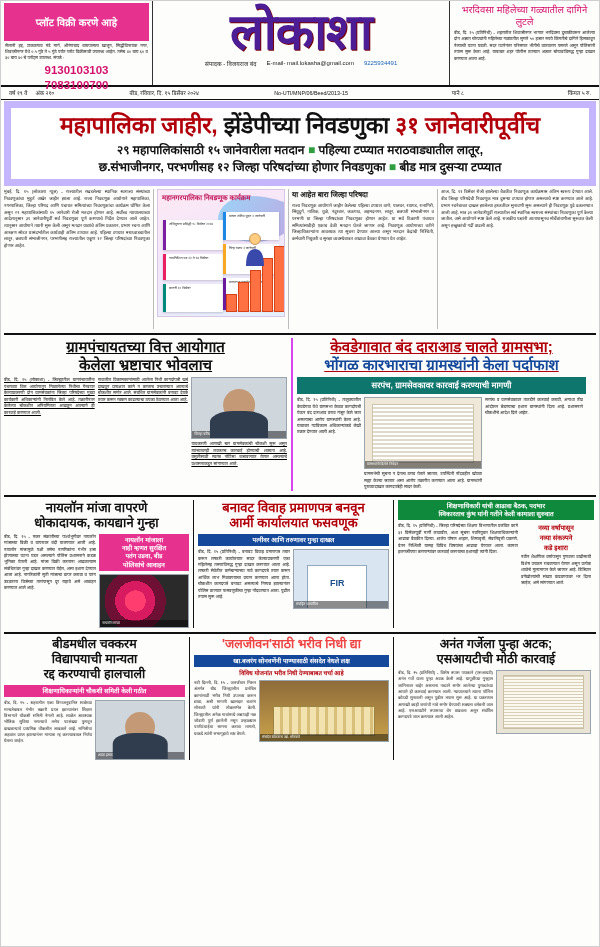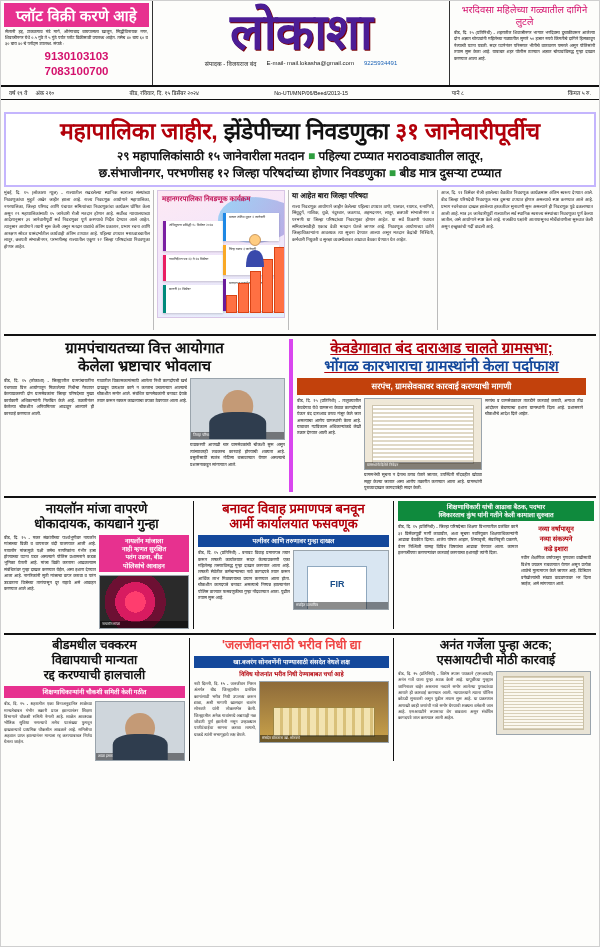--- a/index.html
+++ b/index.html
@@ -24,23 +24,23 @@
   }
   .mh-left {
     width: 152px;
     border-right: 1px solid #333;
     padding: 2px 3px;
     text-align: center;
   }
   .mh-left-title {
     background: #e7318f;
     color: #fff;
-    font-size: 15px;
+    font-size: 10px;
     font-weight: bold;
-    padding: 2px 0;
+    padding: 12px 0;
     letter-spacing: .2px;
   }
   .mh-left-sub {
     font-size: 4.3px;
     line-height: 1.45;
     color: #222;
     text-align: justify;
     padding: 2px 1px 0 1px;
   }
   .mh-left-phone {
@@ -102,22 +102,22 @@
     border-bottom: 1px solid #111;
     padding: 2px 4px;
     color: #111;
   }
   .infobar .seg { padding: 0 4px; }
   .infobar .grow { flex: 1; text-align: center; }
   .infobar .reg { font-size: 5.4px; }
 
   
   .banner {
-    border: 2px solid #c4b5fd;
-    margin: 12px 3px 0 3px;
+    border: 7px solid #c4b5fd;
+    margin: 1px 3px 0 3px;
     padding: 4px 2px 3px 2px;
     text-align: center;
     background: #fff;
   }
   .banner h1 {
     margin: 0;
     font-size: 23px;
     font-weight: bold;
     color: #b2000a;
     letter-spacing: -.2px;
@@ -200,40 +200,40 @@
     font-weight: bold; font-size: 7.3px; color: #111; margin-bottom: 2px;
   }
 
   
   .hr-thick { border-top: 2px solid #111; margin: 4px 3px 0 3px; }
 
   
   .row2 {
     display: flex; gap: 4px; margin: 3px 3px 0 3px;
   }
-  .story-left  { width: 289px; border-right: 4px solid #d946ef; padding-right: 4px; }
+  .story-left  { width: 289px; border-right: 2px solid #d946ef; padding-right: 4px; text-decoration: underline; }
   .story-right { width: 289px; }
 
   .hl2 {
     text-align: center;
     font-size: 15px;
     font-weight: bold;
     color: #111;
     line-height: 1.2;
     margin: 0 0 3px 0;
   }
   .hl2.red { color: #b2000a; text-decoration: underline; }
   .hl2 .blue { color: #14489b; }
   .subbar {
     background: #e7318f; color: #fff;
     text-align: center; font-weight: bold;
     font-size: 8.3px; padding: 3px 2px; line-height: 1.3;
     margin-bottom: 3px;
   }
-  .subbar.grn { background: #c2410c; }
+  .subbar.grn { background: #0f766e; }
   .colwrap { display: flex; gap: 3px; }
   .col {
     font-size: 4.3px; line-height: 1.5; text-align: justify; color: #1a1a1a;
     overflow: hidden;
   }
   .photo {
     width: 100%;
     background: #cfd6dc;
     position: relative;
     overflow: hidden;

